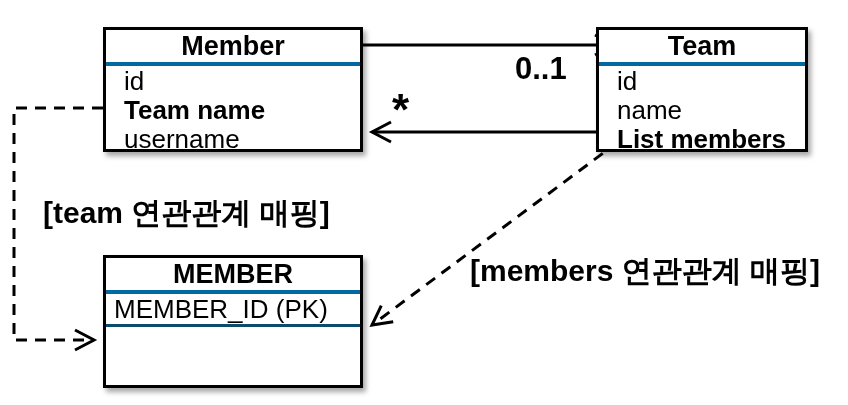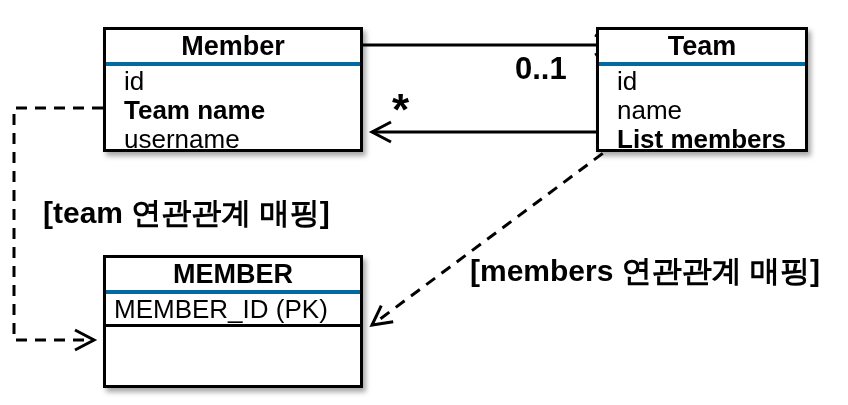--- a/index.html
+++ b/index.html
@@ -41,21 +41,21 @@
   }
   .box-body { padding: 1px 0 0 18px; }
   .attr {
     font-size: 26px;
     line-height: 29px;
     white-space: nowrap;
   }
   .attr.bold { font-weight: bold; }
   .row-sep {
     box-sizing: border-box;
-    border-bottom: 3px solid #000000;
+    border-bottom: 3px solid #0c4a6e;
     font-size: 26px;
     line-height: 30px;
     height: 33px;
     padding-left: 8px;
     white-space: nowrap;
   }
   .floating-label {
     position: absolute;
     font-size: 30px;
     line-height: 34px;

